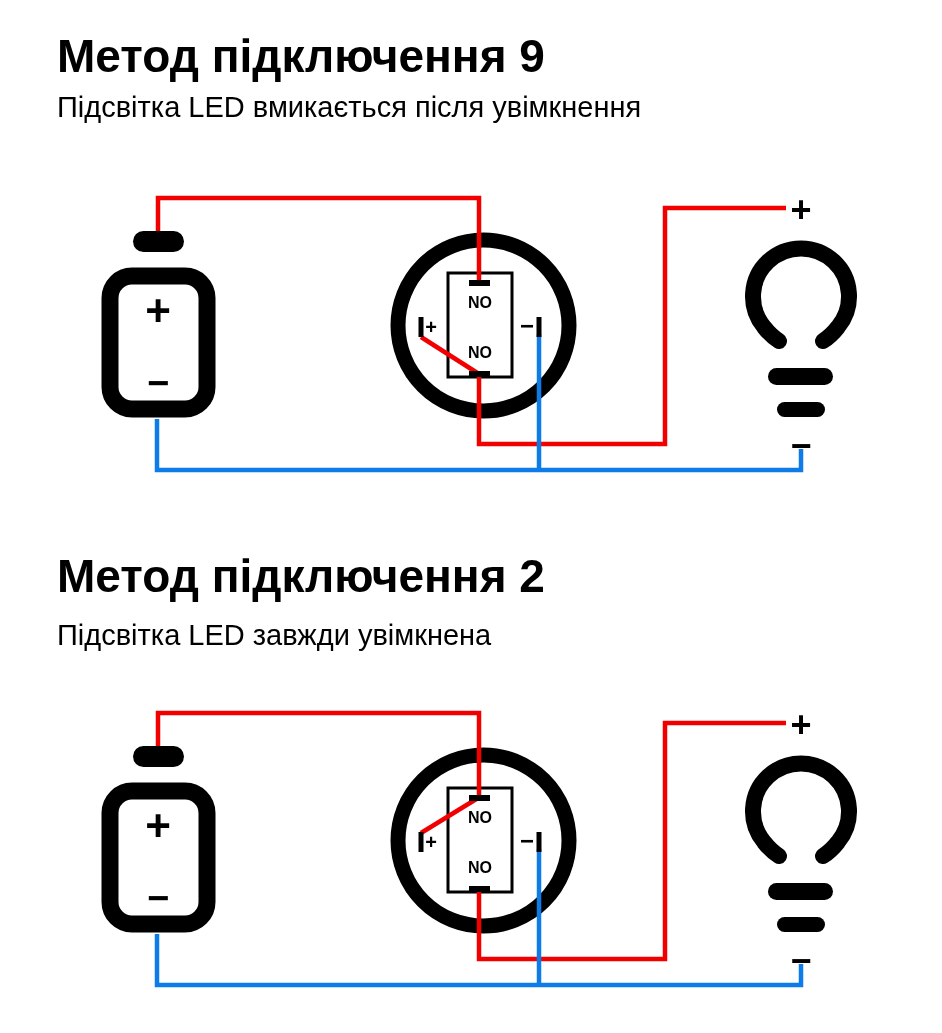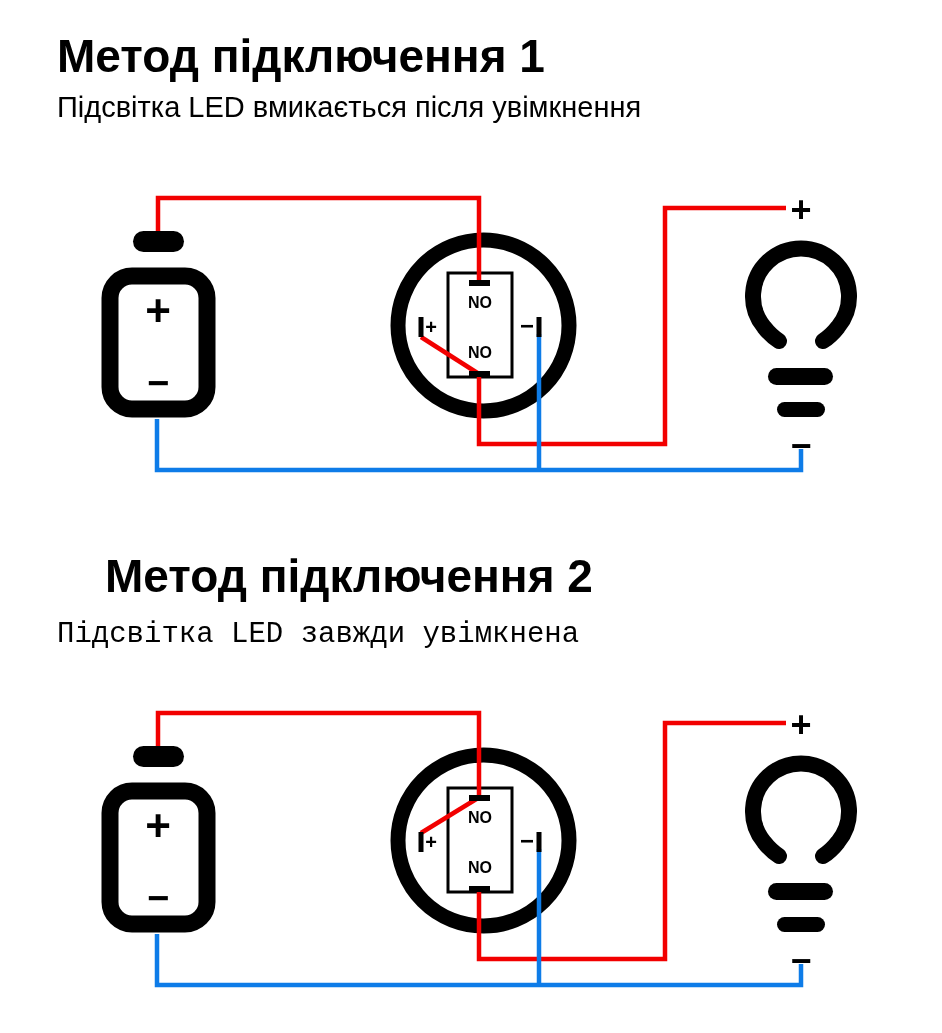--- a/index.html
+++ b/index.html
@@ -8,42 +8,42 @@
     --ink:#000000;
     --background:#ffffff;
   }
   html,body{margin:0;padding:0;}
   body{background:var(--background);font-family:"Liberation Sans",sans-serif;}
   .page{position:relative;width:942px;height:1033px;background:var(--background);overflow:hidden;}
   .title{position:absolute;left:57px;margin:0;font-size:46px;font-weight:700;color:var(--ink);line-height:1.2;white-space:nowrap;}
   .subtitle{position:absolute;left:57px;margin:0;font-size:29px;font-weight:400;color:var(--ink);line-height:1.2;white-space:nowrap;text-align:right;}
   .title-1{top:29px;}
   .subtitle-1{top:90px;}
-  .title-2{top:549px;margin-left:48px;}
-  .subtitle-2{top:618px;font-family:Liberation Mono, monospace;}
+  .title-2{top:549px;}
+  .subtitle-2{top:618px;}
   svg.schematic{position:absolute;left:0;top:0;}
   .comp-fill{fill:var(--ink);}
   .comp-stroke{stroke:var(--ink);}
   .wire{fill:none;stroke-width:4.5;stroke-linejoin:miter;}
   .wire-pos{stroke:var(--wire-positive);}
   .wire-neg{stroke:var(--wire-negative);}
   text{font-family:"Liberation Sans",sans-serif;font-weight:700;fill:var(--ink);text-anchor:middle;dominant-baseline:central;}
   .t16{font-size:16px;}
   .t20{font-size:20px;}
   .t24{font-size:24px;}
   .t36{font-size:36px;}
   .t38{font-size:38px;}
   .t44{font-size:44px;}
 </style>
 </head>
 <body>
 
 <div class="page">
 
-  <h1 class="title title-1">Метод підключення 1</h1>
+  <h1 class="title title-1">Метод підключення 9</h1>
   <p class="subtitle subtitle-1">Підсвітка LED вмикається після увімкнення</p>
 
   <h1 class="title title-2">Метод підключення 2</h1>
   <p class="subtitle subtitle-2">Підсвітка LED завжди увімкнена</p>
 
   <svg class="schematic" width="942" height="1033" viewBox="0 0 942 1033">
 
     <g>
 
       <g>

